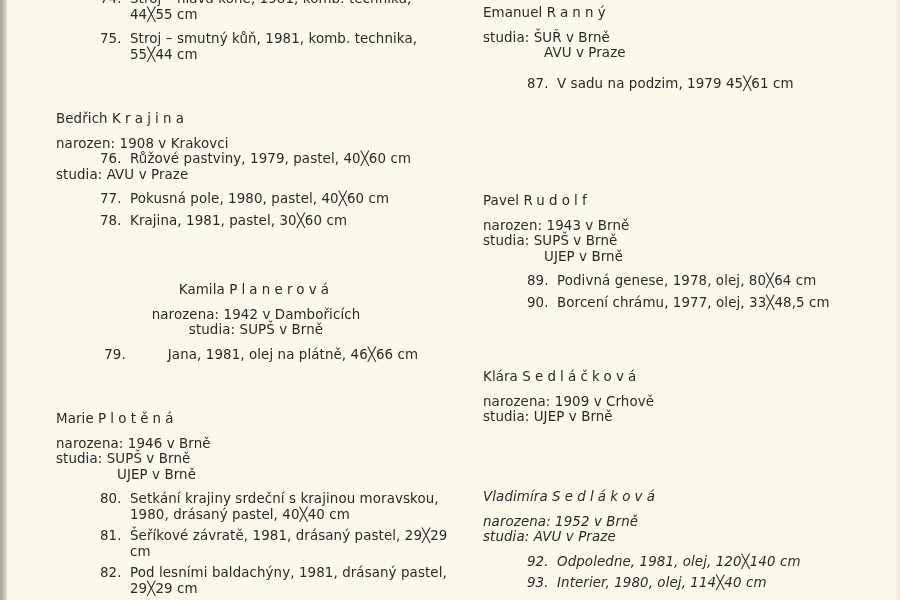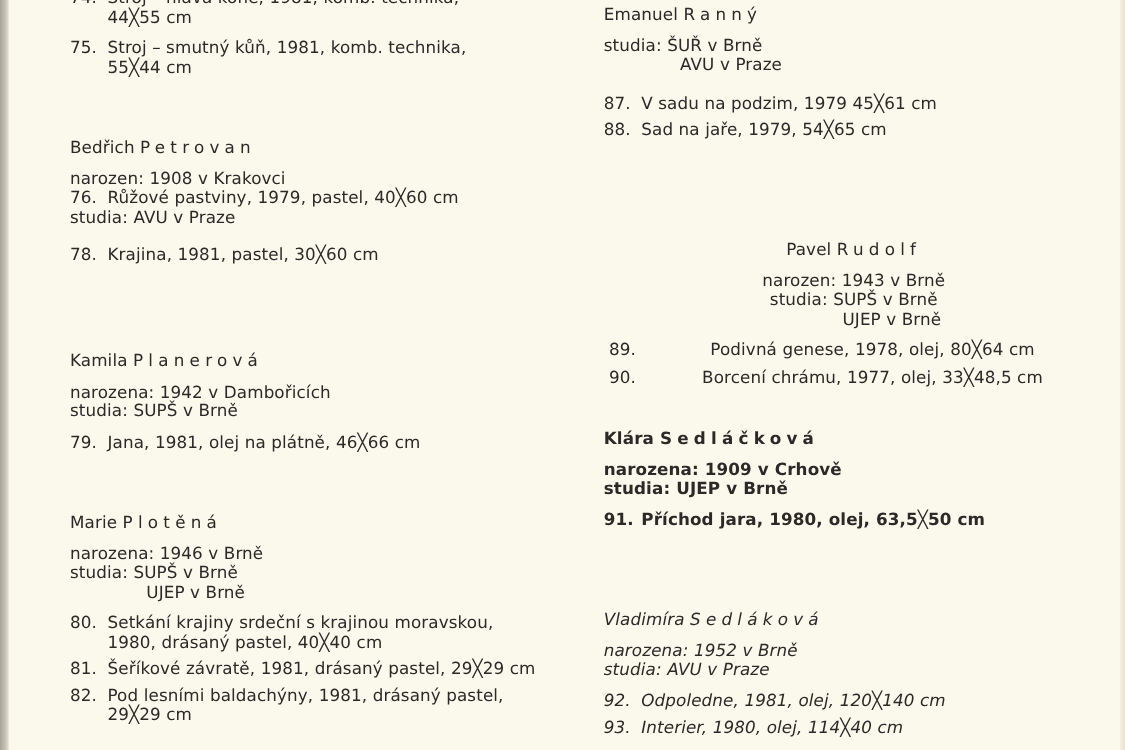--- a/index.html
+++ b/index.html
@@ -39,20 +39,21 @@
 
     .entry { position: absolute; left: 0; width: 400px; }
     .item {
       display: flex;
       margin: 0;
     }
     .item .num {
       display: inline-block;
       width: 30px;
       flex: 0 0 30px;
+      margin-left: 44px;
     }
     .item .text { flex: 1; white-space: pre-line; }
     .artist {
       margin: 0 0 9px 0;
       white-space: nowrap;
     }
     .surname { letter-spacing: 4.2px; margin-top: 33px; }
     .bio-line { white-space: nowrap; }
     .bio-indent { padding-left: 61px; white-space: nowrap; }
     .gap-sm { height: 9px; }
@@ -76,37 +77,41 @@
     <div class="item">
       <span class="num">75.</span>
       <span class="text">Stroj – smutný kůň, 1981, komb. technika,
 55╳44 cm</span>
     </div>
   </div>
 
   <div class="entry" style="top:111px;">
     <div class="artist">
       <span>Bedřich</span>
-      <span class="surname">Petrovan</span>
+      <span class="surname">Krajina</span>
     </div>
     <div class="bio-line">narozen: 1908 v Krakovci</div>
     <div class="item">
       <span class="num">76.</span>
       <span class="text">Růžové pastviny, 1979, pastel, 40╳60 cm</span>
     </div>
     <div class="bio-line">studia: AVU v Praze</div>
     <div class="gap-sm"></div>
+    <div class="item">
+      <span class="num">77.</span>
+      <span class="text">Pokusná pole, 1980, pastel, 40╳60 cm</span>
+    </div>
     <div class="gap-xs"></div>
     <div class="item">
       <span class="num">78.</span>
       <span class="text">Krajina, 1981, pastel, 30╳60 cm</span>
     </div>
   </div>
 
-  <div class="entry" style="top:282px;">
+  <div class="entry" style="top:282px;text-align:center;">
     <div class="artist">
       <span>Kamila</span>
       <span class="surname">Planerová</span>
     </div>
     <div class="bio-line">narozena: 1942 v Dambořicích</div>
     <div class="bio-line">studia: SUPŠ v Brně</div>
     <div class="gap-sm"></div>
     <div class="item">
       <span class="num">79.</span>
       <span class="text">Jana, 1981, olej na plátně, 46╳66 cm</span>
@@ -150,58 +155,50 @@
     </div>
     <div class="bio-line">studia:  ŠUŘ v Brně</div>
     <div class="bio-indent">AVU v Praze</div>
     <div class="gap-sm"></div>
     <div class="gap-xs"></div>
     <div class="item">
       <span class="num">87.</span>
       <span class="text">V sadu na podzim, 1979 45╳61 cm</span>
     </div>
     <div class="gap-xs"></div>
-    <div class="item">
-      <span class="num">88.</span>
-      <span class="text">Sad na jaře, 1979, 54╳65 cm</span>
-    </div>
-  </div>
-
-  <div class="entry" style="top:193px;text-align:center;">
+  </div>
+
+  <div class="entry" style="top:193px;">
     <div class="artist">
       <span>Pavel</span>
       <span class="surname">Rudolf</span>
     </div>
     <div class="bio-line">narozen: 1943 v Brně</div>
     <div class="bio-line">studia:  SUPŠ v Brně</div>
     <div class="bio-indent">UJEP v Brně</div>
     <div class="gap-sm"></div>
     <div class="item">
       <span class="num">89.</span>
       <span class="text">Podivná genese, 1978, olej, 80╳64 cm</span>
     </div>
     <div class="gap-xs"></div>
     <div class="item">
       <span class="num">90.</span>
       <span class="text">Borcení chrámu, 1977, olej, 33╳48,5 cm</span>
     </div>
   </div>
 
-  <div class="entry" style="top:344px;font-weight:bold;">
+  <div class="entry" style="top:369px;">
     <div class="artist">
       <span>Klára</span>
       <span class="surname">Sedláčková</span>
     </div>
     <div class="bio-line">narozena: 1909 v Crhově</div>
     <div class="bio-line">studia: UJEP v Brně</div>
     <div class="gap-sm"></div>
-    <div class="item">
-      <span class="num">91.</span>
-      <span class="text">Příchod jara, 1980, olej, 63,5╳50 cm</span>
-    </div>
   </div>
 
   <div class="entry" style="top:489px;font-style:italic;">
     <div class="artist">
       <span>Vladimíra</span>
       <span class="surname">Sedláková</span>
     </div>
     <div class="bio-line">narozena: 1952 v Brně</div>
     <div class="bio-line">studia: AVU v Praze</div>
     <div class="gap-sm"></div>

